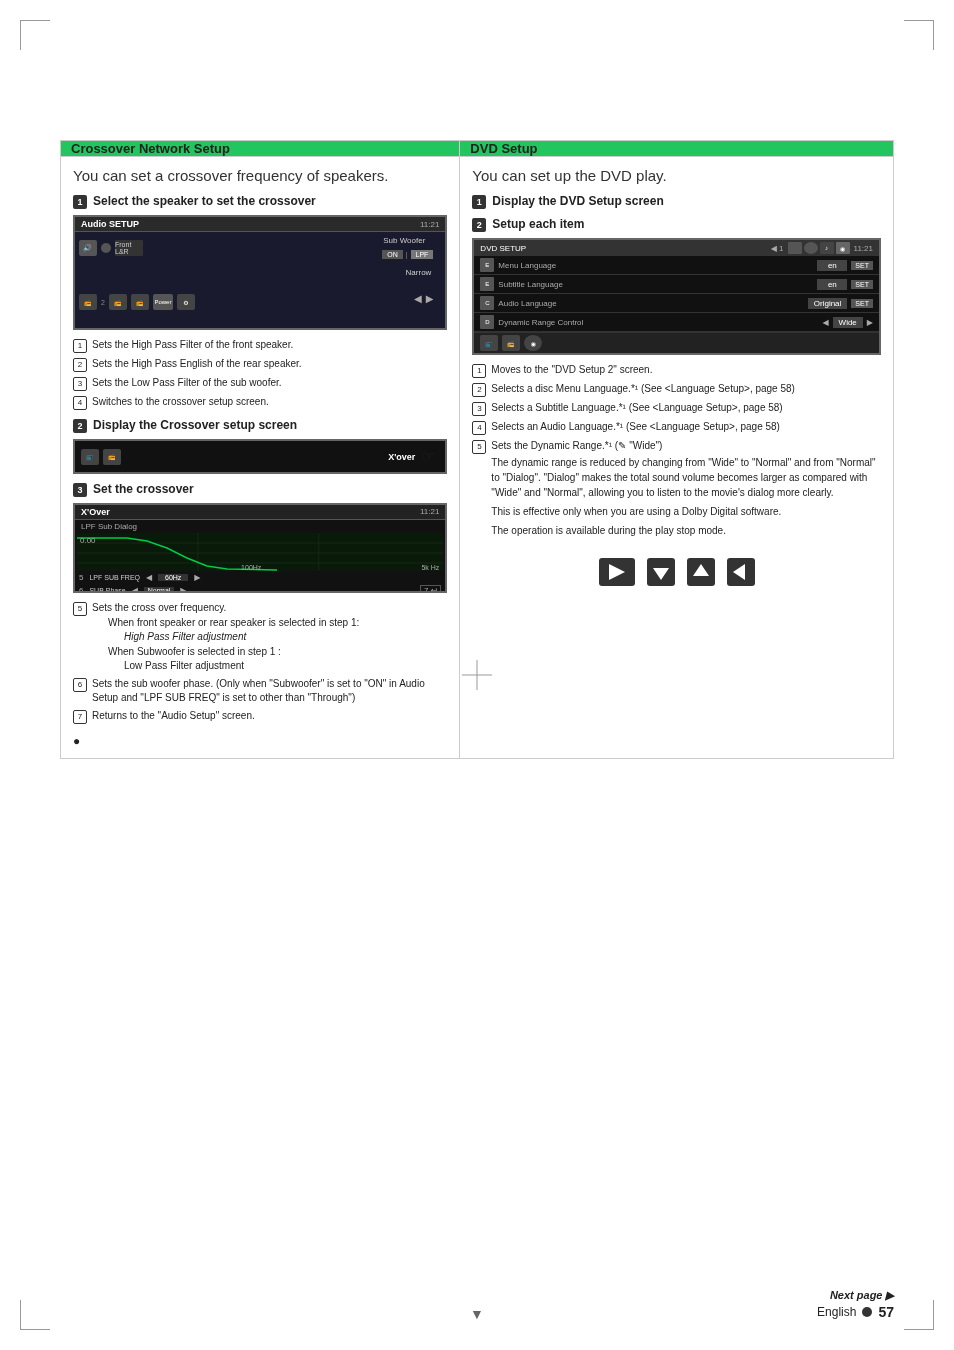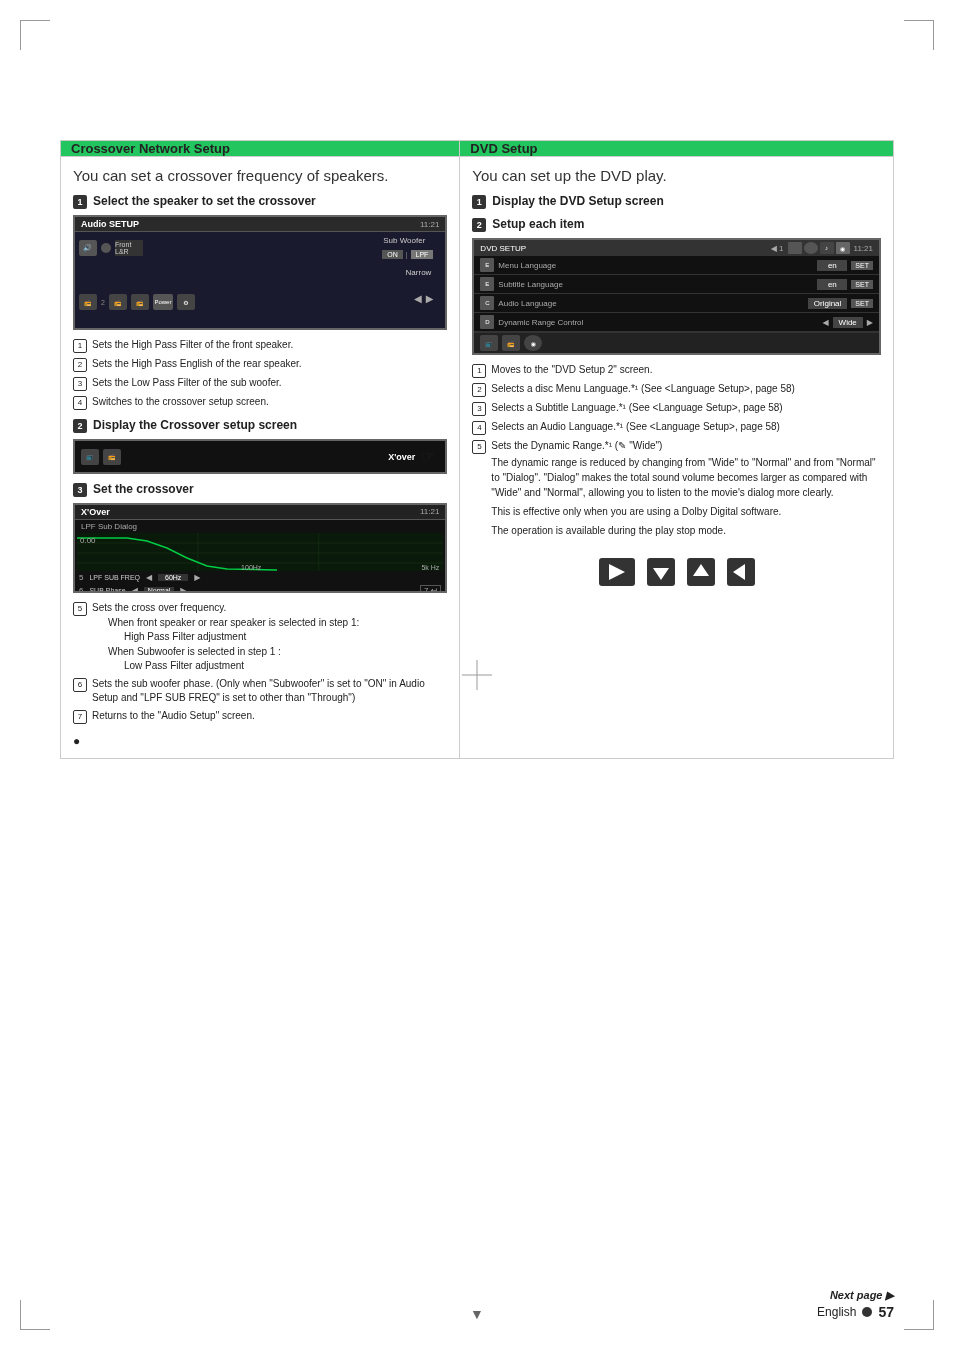--- a/index.html
+++ b/index.html
@@ -481,21 +481,21 @@
           <span style="margin-left:auto;font-size:8px;color:#aaa;border:1px solid #555;padding:0 3px;">7 ↩</span>
         </div>
       </div>
 
       <ul class="callout-list">
         <li>
           <span class="callout-num">5</span>
           <div>
             <span>Sets the cross over frequency.</span>
             <div class="indent-item">When front speaker or rear speaker is selected in step 1:</div>
-            <div style="padding-left:32px;font-size:10px;">High Pass Filter adjustment</div>
+            <div style="padding-left:32px;font-size:10px;font-style:italic;">High Pass Filter adjustment</div>
             <div class="indent-item">When Subwoofer is selected in step 1 :</div>
             <div style="padding-left:32px;font-size:10px;">Low Pass Filter adjustment</div>
           </div>
         </li>
         <li>
           <span class="callout-num">6</span>
           <span>Sets the sub woofer phase. (Only when "Subwoofer" is set to "ON" in Audio Setup and "LPF SUB FREQ" is set to other than "Through")</span>
         </li>
         <li>
           <span class="callout-num">7</span>

